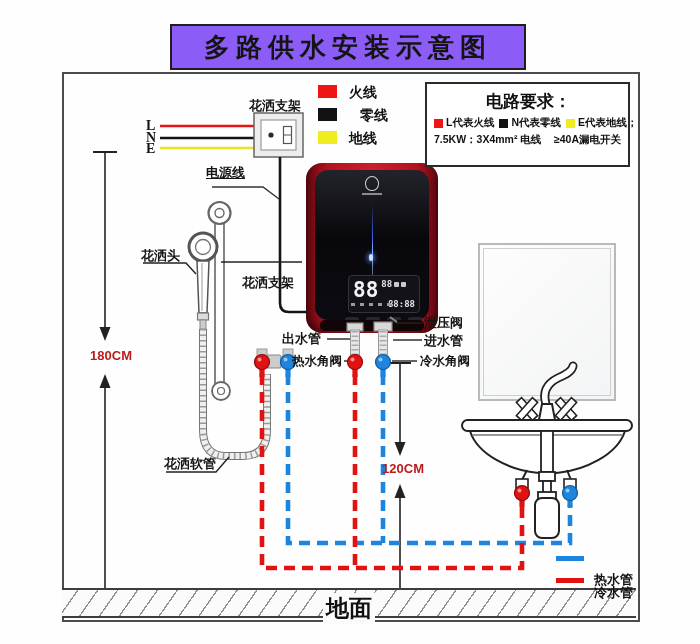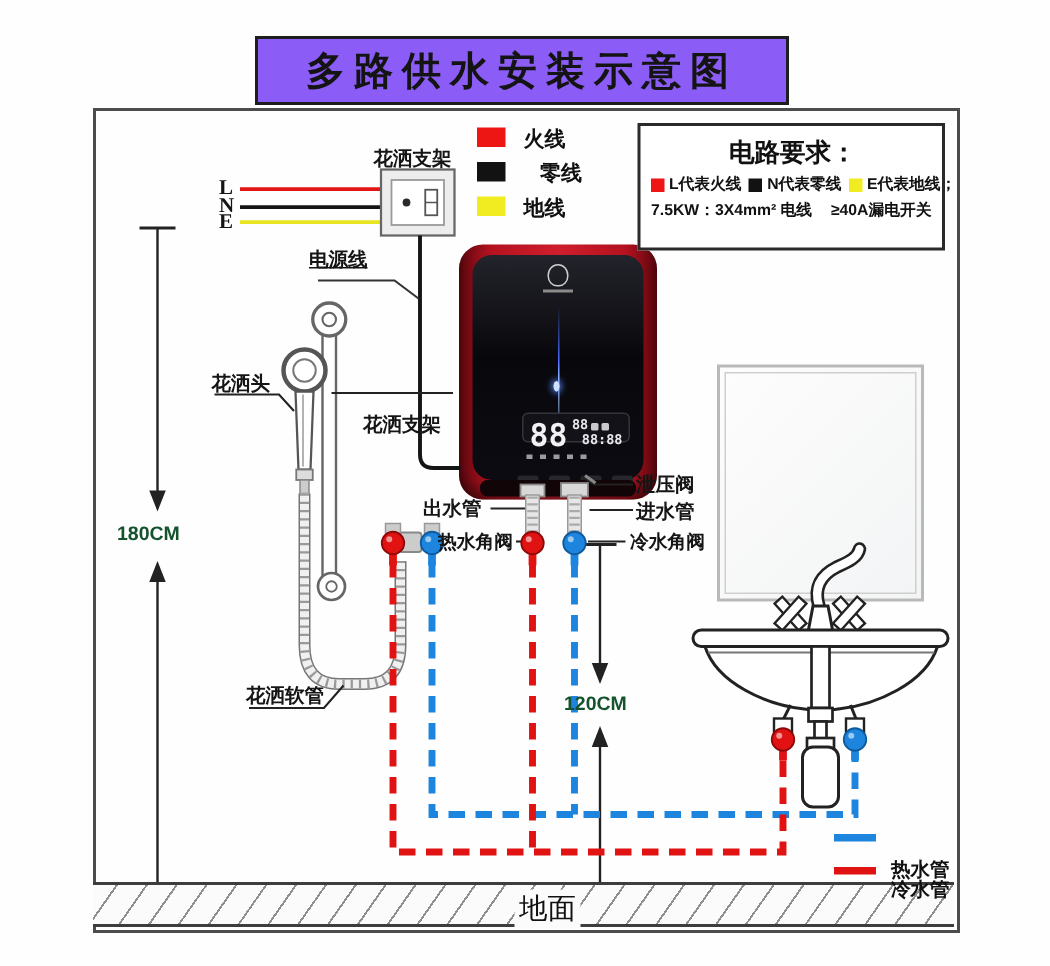--- a/index.html
+++ b/index.html
@@ -1,20 +1,20 @@
 <!DOCTYPE html>
 <html><head>
 <meta charset="utf-8">
 <style>
   html,body{margin:0;padding:0;background:#ffffff;}
   #stage{position:relative;width:700px;height:644px;background:#fefefe;overflow:hidden;
          font-family:"Liberation Sans","DejaVu Sans",sans-serif;color:#111;}
   .abs{position:absolute;}
   .lbl{position:absolute;font-size:13px;font-weight:bold;white-space:nowrap;color:#151515;line-height:1.1;}
-  .dim{position:absolute;font-size:13px;font-weight:bold;color:#14532d;text-align:left;}
+  .dim{position:absolute;font-size:13px;font-weight:bold;color:#b91c1c;text-align:right;}
   
   #title-box{left:170px;top:24px;width:352px;height:42px;border:2px solid #1e1e1e;
              display:flex;align-items:center;justify-content:center;background:#8b5cf6;}
   #title-box span{font-size:26px;font-weight:bold;letter-spacing:6px;color:#141414;}
   
   #main-box{left:62px;top:72px;width:574px;height:546px;border:2px solid #4c4c4c;background:transparent;}
   
   #circuit-box{left:425px;top:82px;width:205px;height:85px;border:2px solid #2a2a2a;background:#fff;
                padding:5px 7px;box-sizing:border-box;}
   #circuit-box .hd{font-size:17px;font-weight:bold;margin:1px 0 3px 2px;text-align:center;}
@@ -31,41 +31,41 @@
           box-shadow:inset 0 -6px 8px rgba(0,0,0,.45);}
   #heater-panel{left:9px;top:7px;width:114px;height:150px;border-radius:13px;position:absolute;
           background:linear-gradient(180deg,#23232b,#08080c 45%,#0b0b11);}
   #heater-base{left:14px;top:157px;width:104px;height:11px;border-radius:5px;position:absolute;background:#120507;}
   #brand-logo{position:absolute;left:50px;top:6px;width:14px;height:15px;border:1.5px solid #cfcfcf;
           border-radius:50% 50% 46% 46%;box-sizing:border-box;}
   #brand-text{position:absolute;left:47px;top:23px;width:20px;height:2px;background:#8b8b8b;}
   #glow-line{position:absolute;left:56.5px;top:34px;width:1.6px;height:90px;
           background:linear-gradient(180deg,rgba(70,100,255,0),#4a6cff 40%,#9cc0ff 55%,rgba(70,100,255,0));}
   #glow-dot{position:absolute;left:54px;top:84px;width:4px;height:7px;border-radius:50%;background:#cfe2ff;box-shadow:0 0 5px 1px #5b8bff;}
-  #heater-display{position:absolute;left:33px;top:105px;width:72px;height:20px;background:#121218;
+  #heater-display{position:absolute;left:33px;top:105px;width:72px;height:38px;background:#121218;
           border:1px solid #34343c;border-radius:4px;box-sizing:border-box;display:flex;padding:3px 4px;gap:3px;}
   #disp-big{font-family:"DejaVu Sans Mono",monospace;font-size:21px;font-weight:bold;color:#f2f2f4;line-height:22px;}
   #disp-right{display:flex;flex-direction:column;justify-content:space-between;flex:1;}
   #disp-top{display:flex;align-items:center;gap:2px;}
   #disp-small{font-family:"DejaVu Sans Mono",monospace;font-size:9px;font-weight:bold;color:#e8e8ea;}
   .disp-ic{width:5px;height:5px;background:#c9c9ce;border-radius:1px;}
   #disp-time{font-family:"DejaVu Sans Mono",monospace;font-size:9px;font-weight:bold;color:#e8e8ea;text-align:right;}
   #disp-dots{position:absolute;left:36px;top:133px;display:flex;gap:5px;}
   #disp-dots i{width:4px;height:3px;background:#9a9aa2;}
   #btn-row{position:absolute;left:30px;top:147px;display:flex;gap:7px;}
   #btn-row i{width:14px;height:5px;background:#26262e;border-radius:2px;}
   
   #mirror{left:478px;top:243px;width:134px;height:154px;border:2px solid #b9b9b9;background:linear-gradient(135deg,#fdfdfd,#f3f4f5);}
   #mirror-inner{position:absolute;left:3px;top:3px;right:3px;bottom:3px;border:1px solid #cfcfcf;}
   
   #ground{left:62px;top:588px;width:574px;height:30px;box-sizing:border-box;
           border-top:2px solid #3d3d3d;border-bottom:2px solid #3d3d3d;background:
           repeating-linear-gradient(-55deg,rgba(0,0,0,0) 0 15px,#8f8f8f 15px 16.3px),#fbfbfb;}
   #ground-label{position:absolute;left:50%;top:3px;transform:translateX(-50%);
-          font-size:19px;font-weight:normal;background:#fbfbfb;padding:0 3px;margin-left:16px;}
+          font-size:23px;font-weight:bold;background:#fbfbfb;padding:0 3px;}
   
   .pl-swatch{position:absolute;width:28px;height:5px;}
   .pl-label{position:absolute;font-size:13px;font-weight:bold;}
   svg.layer{position:absolute;left:0;top:0;pointer-events:none;}
 </style>
 </head>
 <body>
 
 <div id="stage">
 

